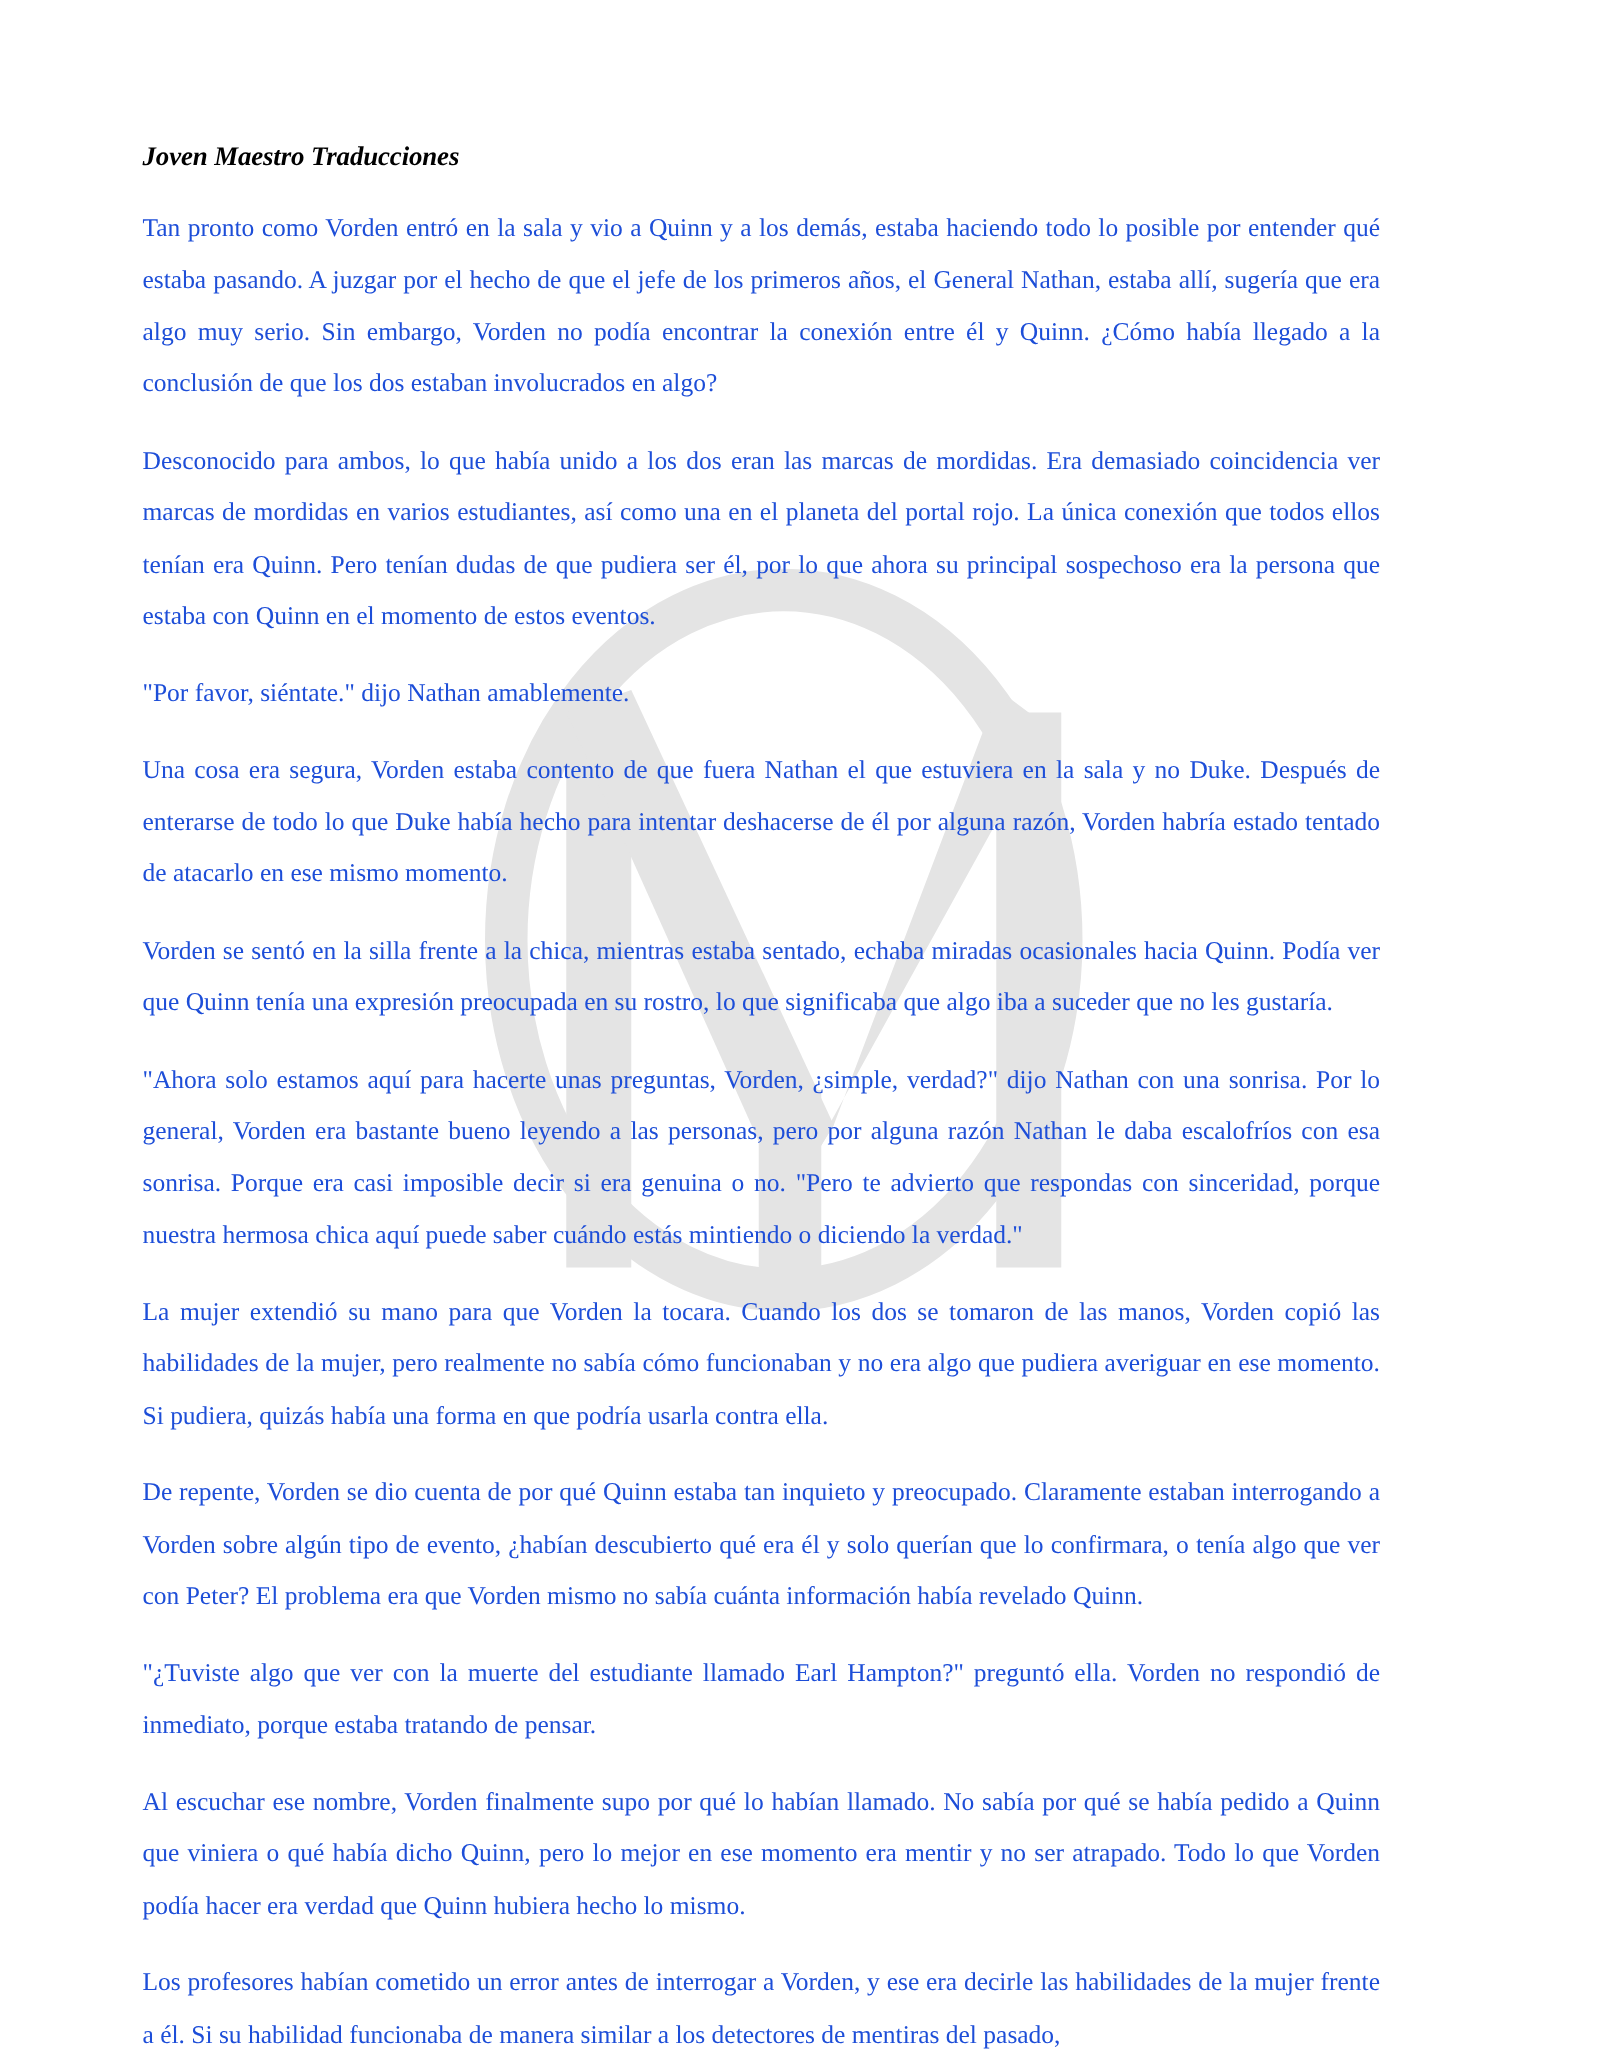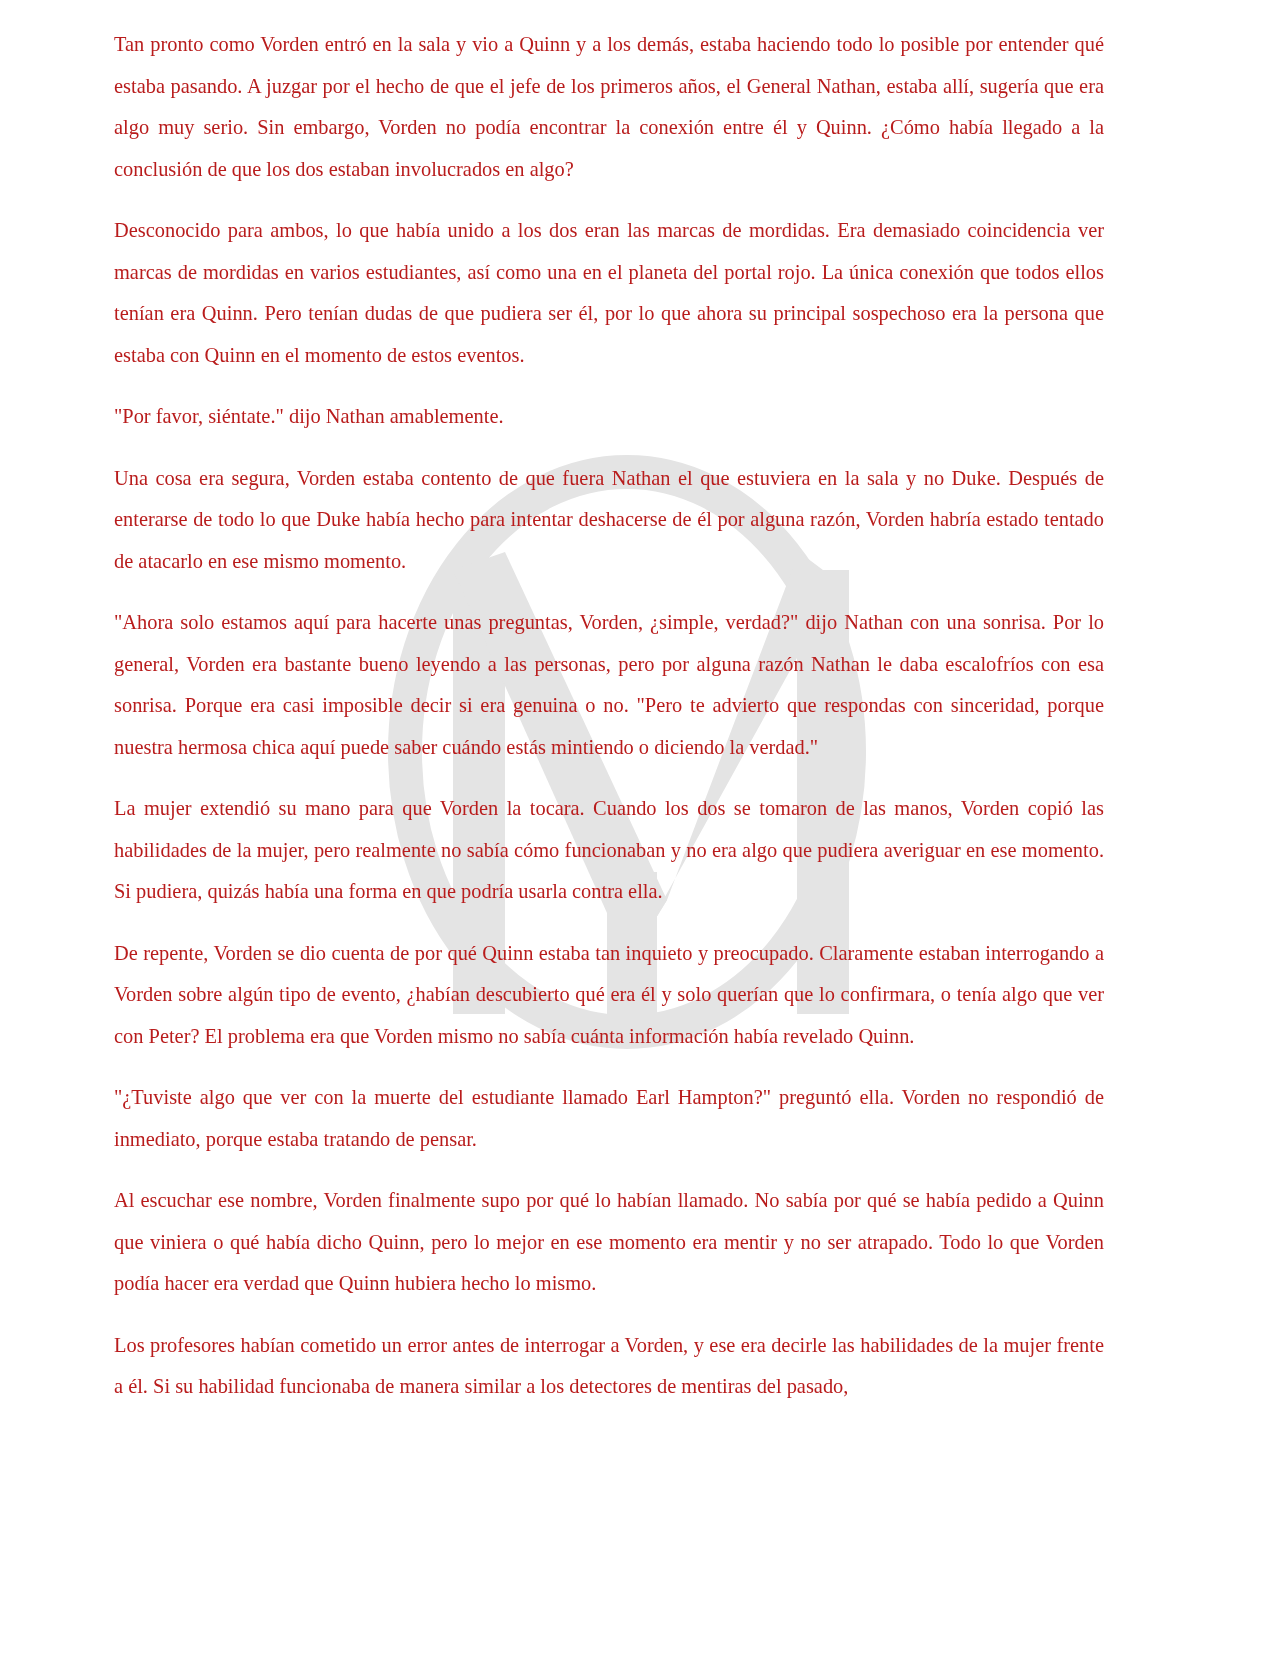--- a/index.html
+++ b/index.html
@@ -60,21 +60,21 @@
     color: #000000;
   }
 
   .para {
     font-size: 20.4px;
     line-height: 41.5px;
     text-align: justify;
     text-justify: inter-word;
     margin: 0;
     padding-top: 20px;
-    color: #b91c1c;
+    color: #1d4ed8;
     font-family: "Liberation Serif", "DejaVu Serif", serif;
   }
   .para:first-of-type { padding-top: 24px; }
 
   
   .para.short { text-align: left; }
 </style>
 </head>
 <body>
 
@@ -91,25 +91,27 @@
         <polygon points="86,168 138,150 300,498 262,560"></polygon>
         <polygon points="262,560 300,498 432,150 472,180"></polygon>
         <polygon points="430,168 482,168 482,612 430,612"></polygon>
         <polygon points="240,470 290,470 290,640 240,640"></polygon>
       </g>
     </svg>
   </div>
 
   <div id="content">
 
+    <h1 class="doc-title">Joven Maestro Traducciones</h1>
 
     <p class="para">Tan pronto como Vorden entró en la sala y vio a Quinn y a los demás, estaba haciendo todo lo posible por entender qué estaba pasando. A juzgar por el hecho de que el jefe de los primeros años, el General Nathan, estaba allí, sugería que era algo muy serio. Sin embargo, Vorden no podía encontrar la conexión entre él y Quinn. ¿Cómo había llegado a la conclusión de que los dos estaban involucrados en algo?</p>
     <p class="para">Desconocido para ambos, lo que había unido a los dos eran las marcas de mordidas. Era demasiado coincidencia ver marcas de mordidas en varios estudiantes, así como una en el planeta del portal rojo. La única conexión que todos ellos tenían era Quinn. Pero tenían dudas de que pudiera ser él, por lo que ahora su principal sospechoso era la persona que estaba con Quinn en el momento de estos eventos.</p>
     <p class="para short">"Por favor, siéntate." dijo Nathan amablemente.</p>
     <p class="para">Una cosa era segura, Vorden estaba contento de que fuera Nathan el que estuviera en la sala y no Duke. Después de enterarse de todo lo que Duke había hecho para intentar deshacerse de él por alguna razón, Vorden habría estado tentado de atacarlo en ese mismo momento.</p>
+    <p class="para">Vorden se sentó en la silla frente a la chica, mientras estaba sentado, echaba miradas ocasionales hacia Quinn. Podía ver que Quinn tenía una expresión preocupada en su rostro, lo que significaba que algo iba a suceder que no les gustaría.</p>
     <p class="para">"Ahora solo estamos aquí para hacerte unas preguntas, Vorden, ¿simple, verdad?" dijo Nathan con una sonrisa. Por lo general, Vorden era bastante bueno leyendo a las personas, pero por alguna razón Nathan le daba escalofríos con esa sonrisa. Porque era casi imposible decir si era genuina o no. "Pero te advierto que respondas con sinceridad, porque nuestra hermosa chica aquí puede saber cuándo estás mintiendo o diciendo la verdad."</p>
     <p class="para">La mujer extendió su mano para que Vorden la tocara. Cuando los dos se tomaron de las manos, Vorden copió las habilidades de la mujer, pero realmente no sabía cómo funcionaban y no era algo que pudiera averiguar en ese momento. Si pudiera, quizás había una forma en que podría usarla contra ella.</p>
     <p class="para">De repente, Vorden se dio cuenta de por qué Quinn estaba tan inquieto y preocupado. Claramente estaban interrogando a Vorden sobre algún tipo de evento, ¿habían descubierto qué era él y solo querían que lo confirmara, o tenía algo que ver con Peter? El problema era que Vorden mismo no sabía cuánta información había revelado Quinn.</p>
     <p class="para">"¿Tuviste algo que ver con la muerte del estudiante llamado Earl Hampton?" preguntó ella. Vorden no respondió de inmediato, porque estaba tratando de pensar.</p>
     <p class="para">Al escuchar ese nombre, Vorden finalmente supo por qué lo habían llamado. No sabía por qué se había pedido a Quinn que viniera o qué había dicho Quinn, pero lo mejor en ese momento era mentir y no ser atrapado. Todo lo que Vorden podía hacer era verdad que Quinn hubiera hecho lo mismo.</p>
     <p class="para">Los profesores habían cometido un error antes de interrogar a Vorden, y ese era decirle las habilidades de la mujer frente a él. Si su habilidad funcionaba de manera similar a los detectores de mentiras del pasado,</p>
 
   </div>
 </div>
 

